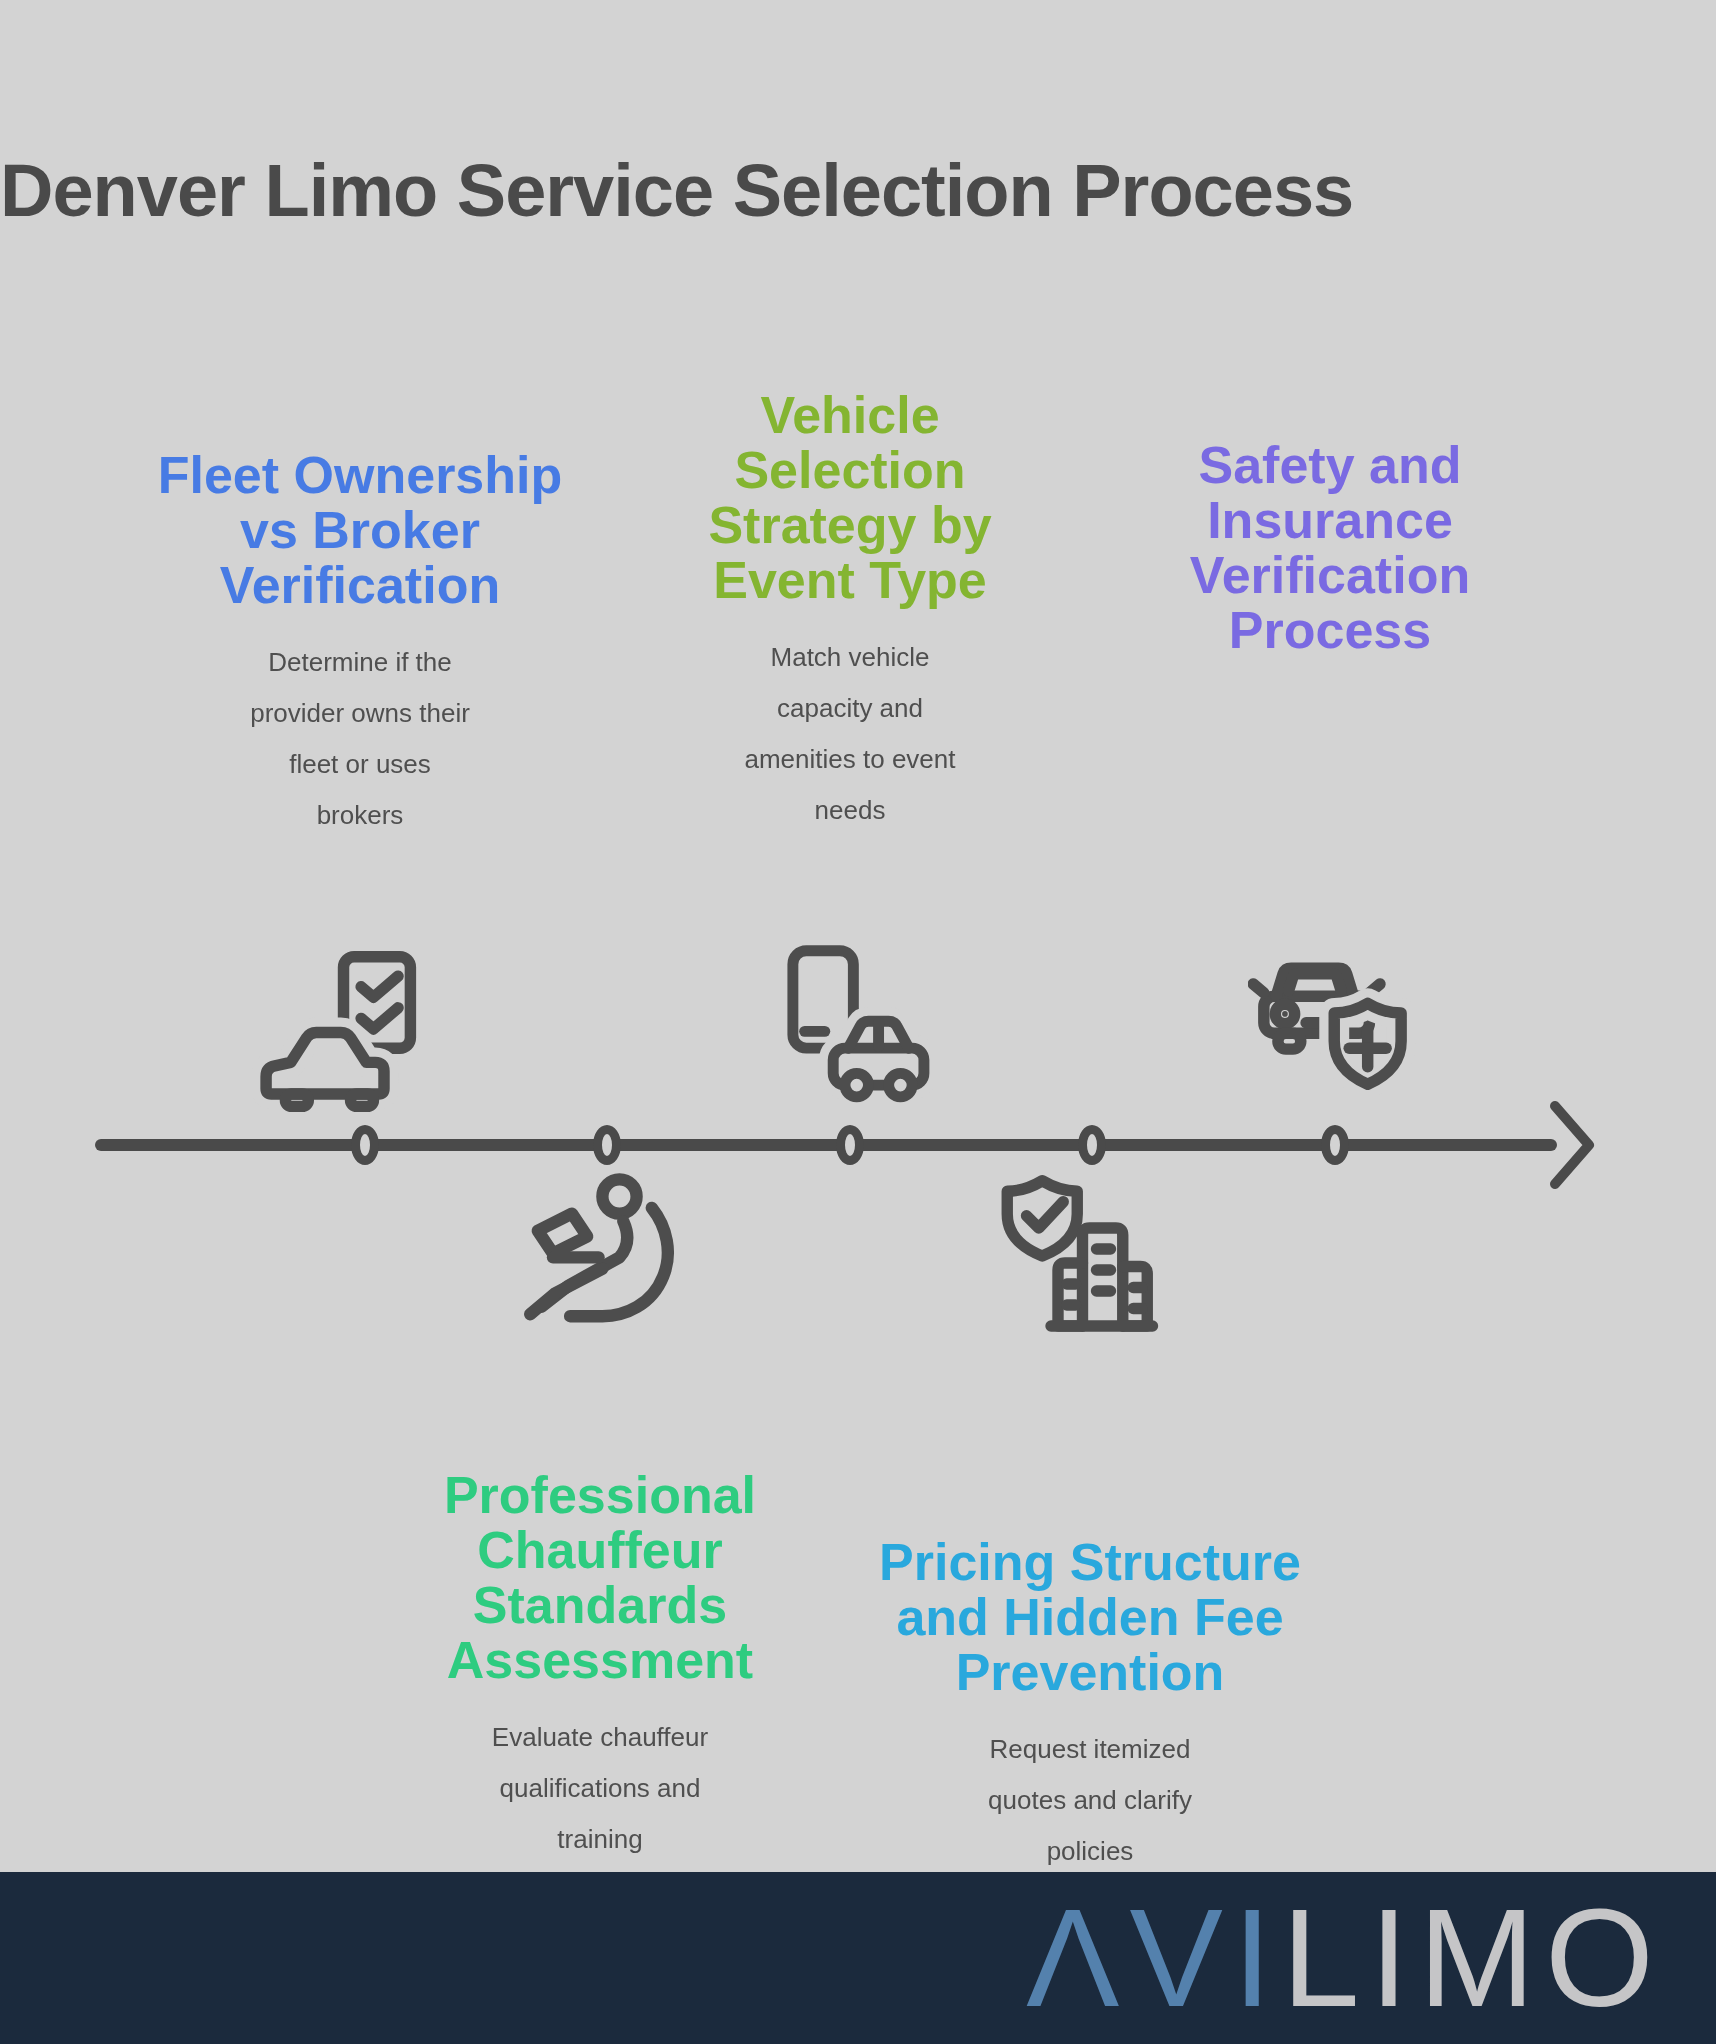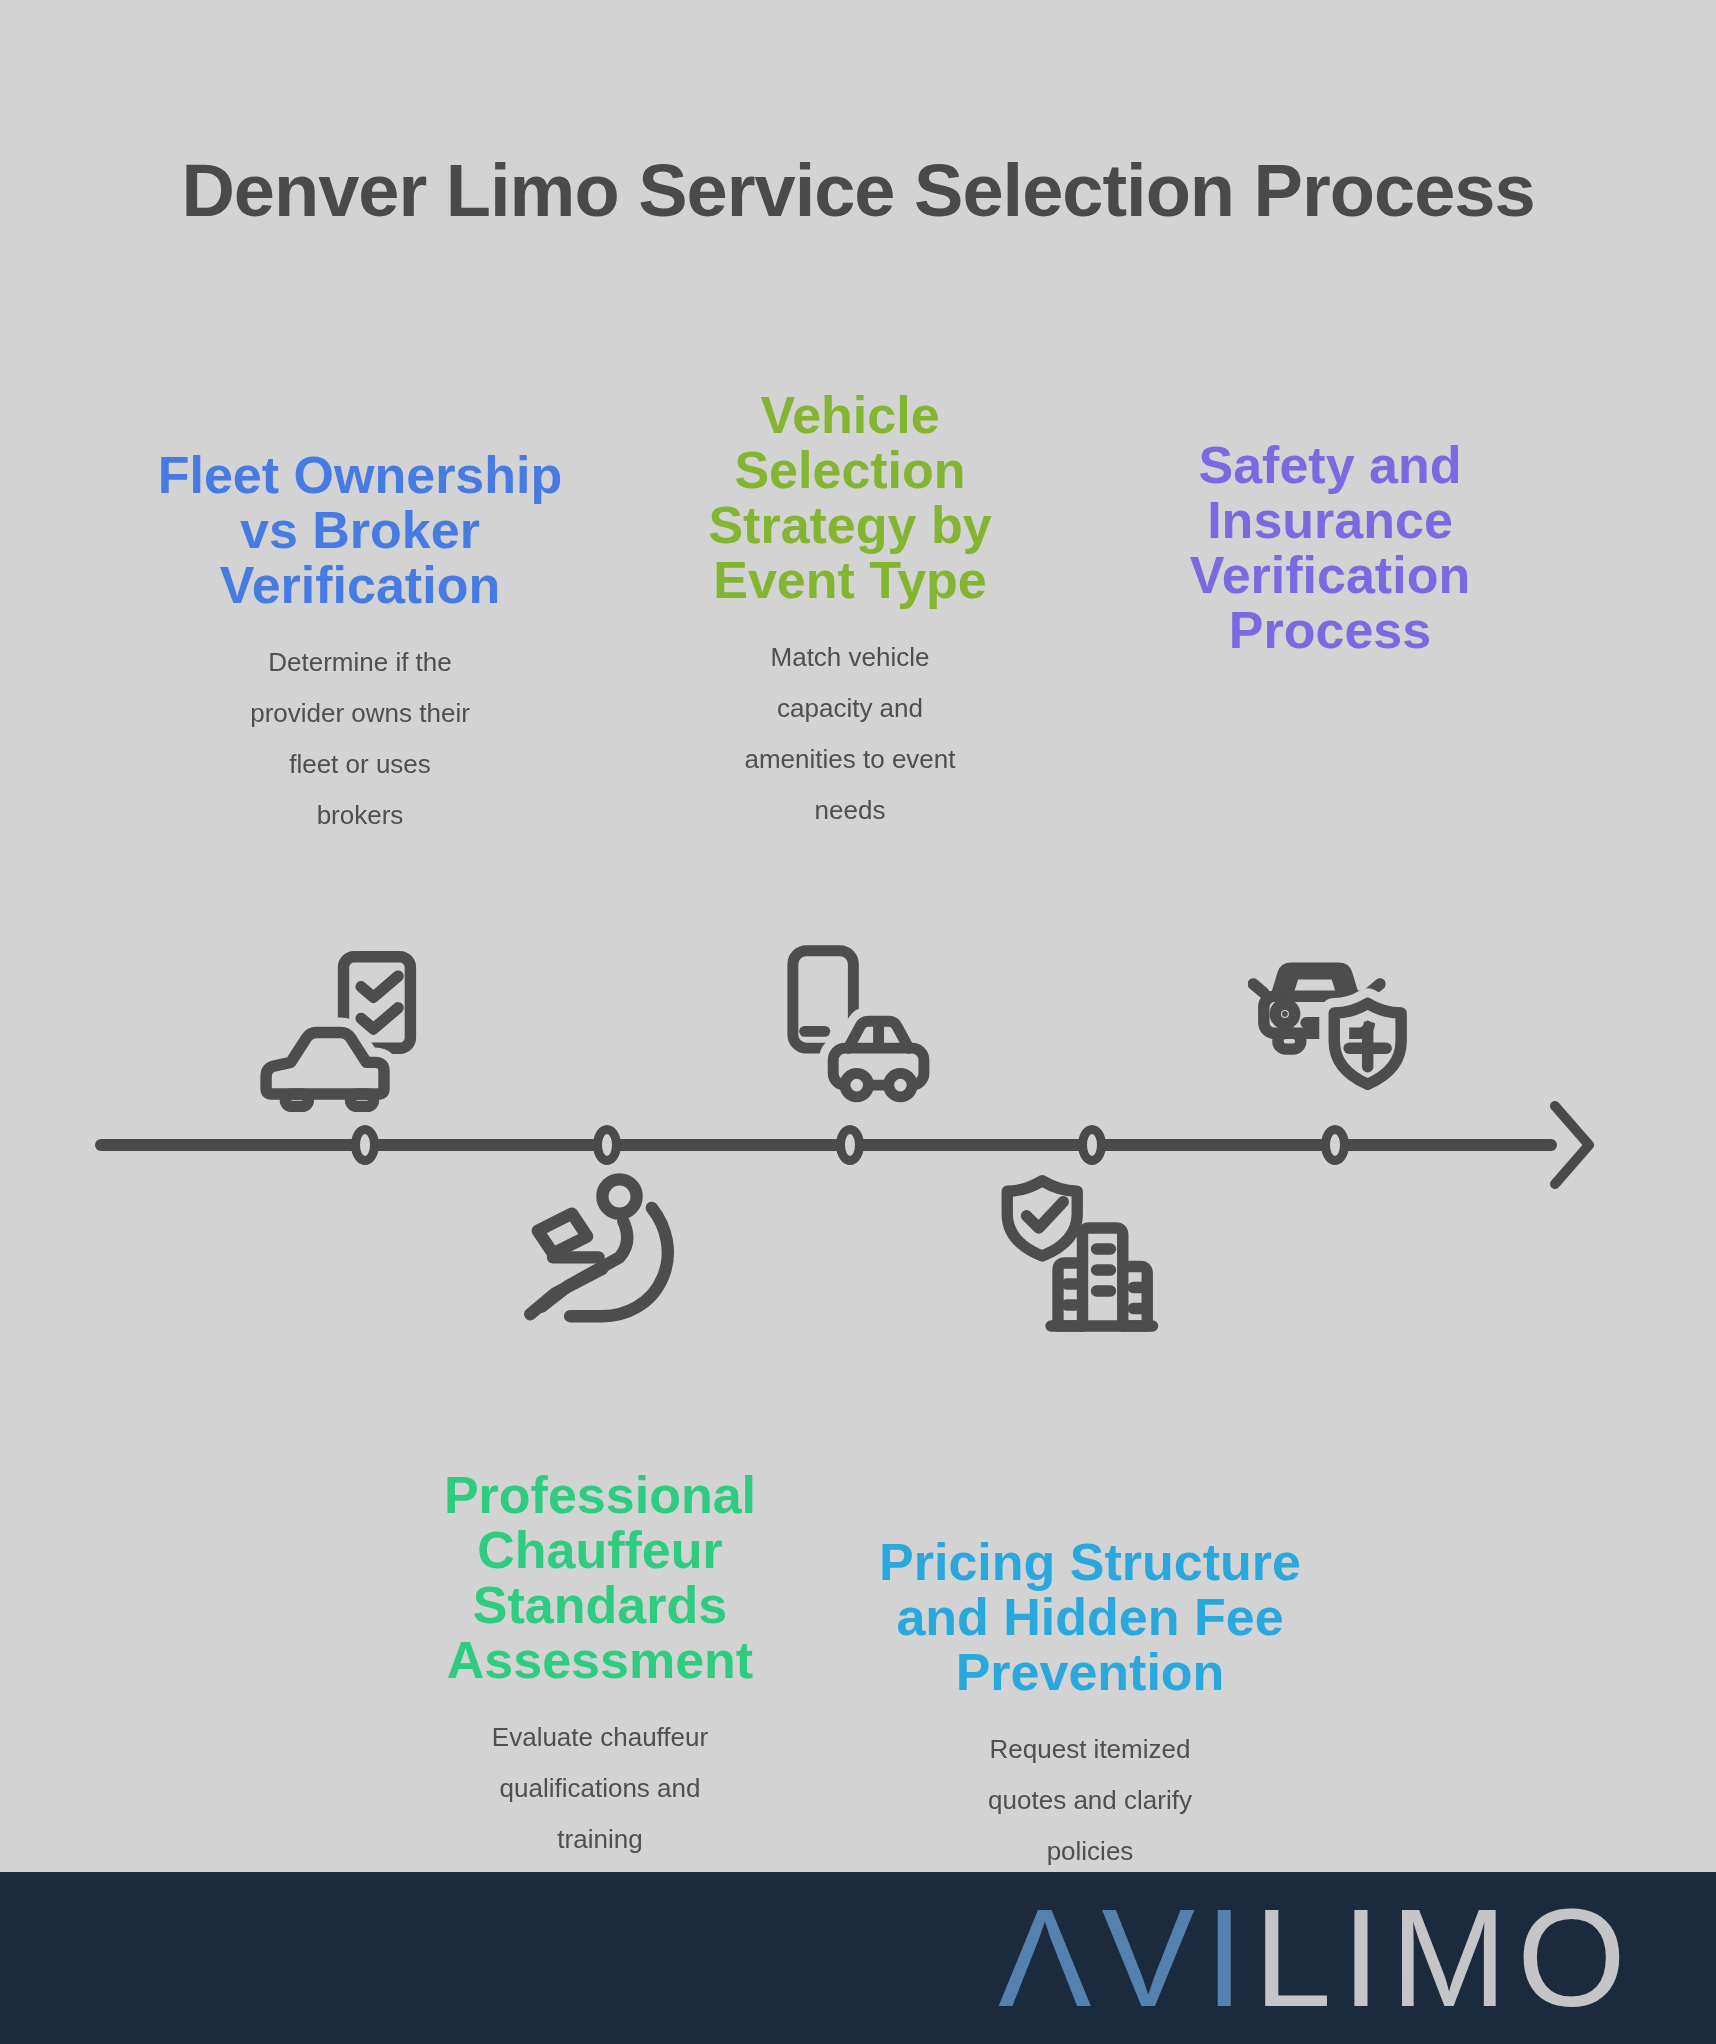--- a/index.html
+++ b/index.html
@@ -5,21 +5,20 @@
   html,body{margin:0;padding:0;background:#b9b9b9;}
   .page{
     position:relative;
     width:1716px;height:2044px;
     background:#d3d3d3;
     overflow:hidden;
     font-family:"Liberation Sans", sans-serif;
   }
   .title{
     position:absolute;left:0;top:148px;width:1716px;
-    text-align:center;
     font-size:74px;font-weight:700;letter-spacing:-1px;
     color:#4a4a4a;
   }
   .step-text{
     position:absolute;width:500px;text-align:center;
   }
   .step-heading{
     font-size:52px;font-weight:700;line-height:55px;
   }
   .step-desc{
@@ -54,21 +53,21 @@
     position:absolute;top:1125px;width:28px;height:40px;
     border:9px solid #4a4a4a;border-radius:50%;
     background:#d3d3d3;box-sizing:border-box;
   }
   .pos-node1{left:351px;} .pos-node2{left:593px;} .pos-node3{left:836px;}
   .pos-node4{left:1078px;} .pos-node5{left:1321px;}
 
   .footer{
     position:absolute;left:0;top:1872px;width:1716px;height:172px;
     display:flex;align-items:center;justify-content:flex-end;
-    padding-right:80px;box-sizing:border-box;
+    padding-right:52px;box-sizing:border-box;
   }
   .logo{
     font-size:140px;font-weight:400;letter-spacing:10px;line-height:1;
     white-space:nowrap;
   }
 </style>
 </head>
 <body>
 
 <div class="page">

